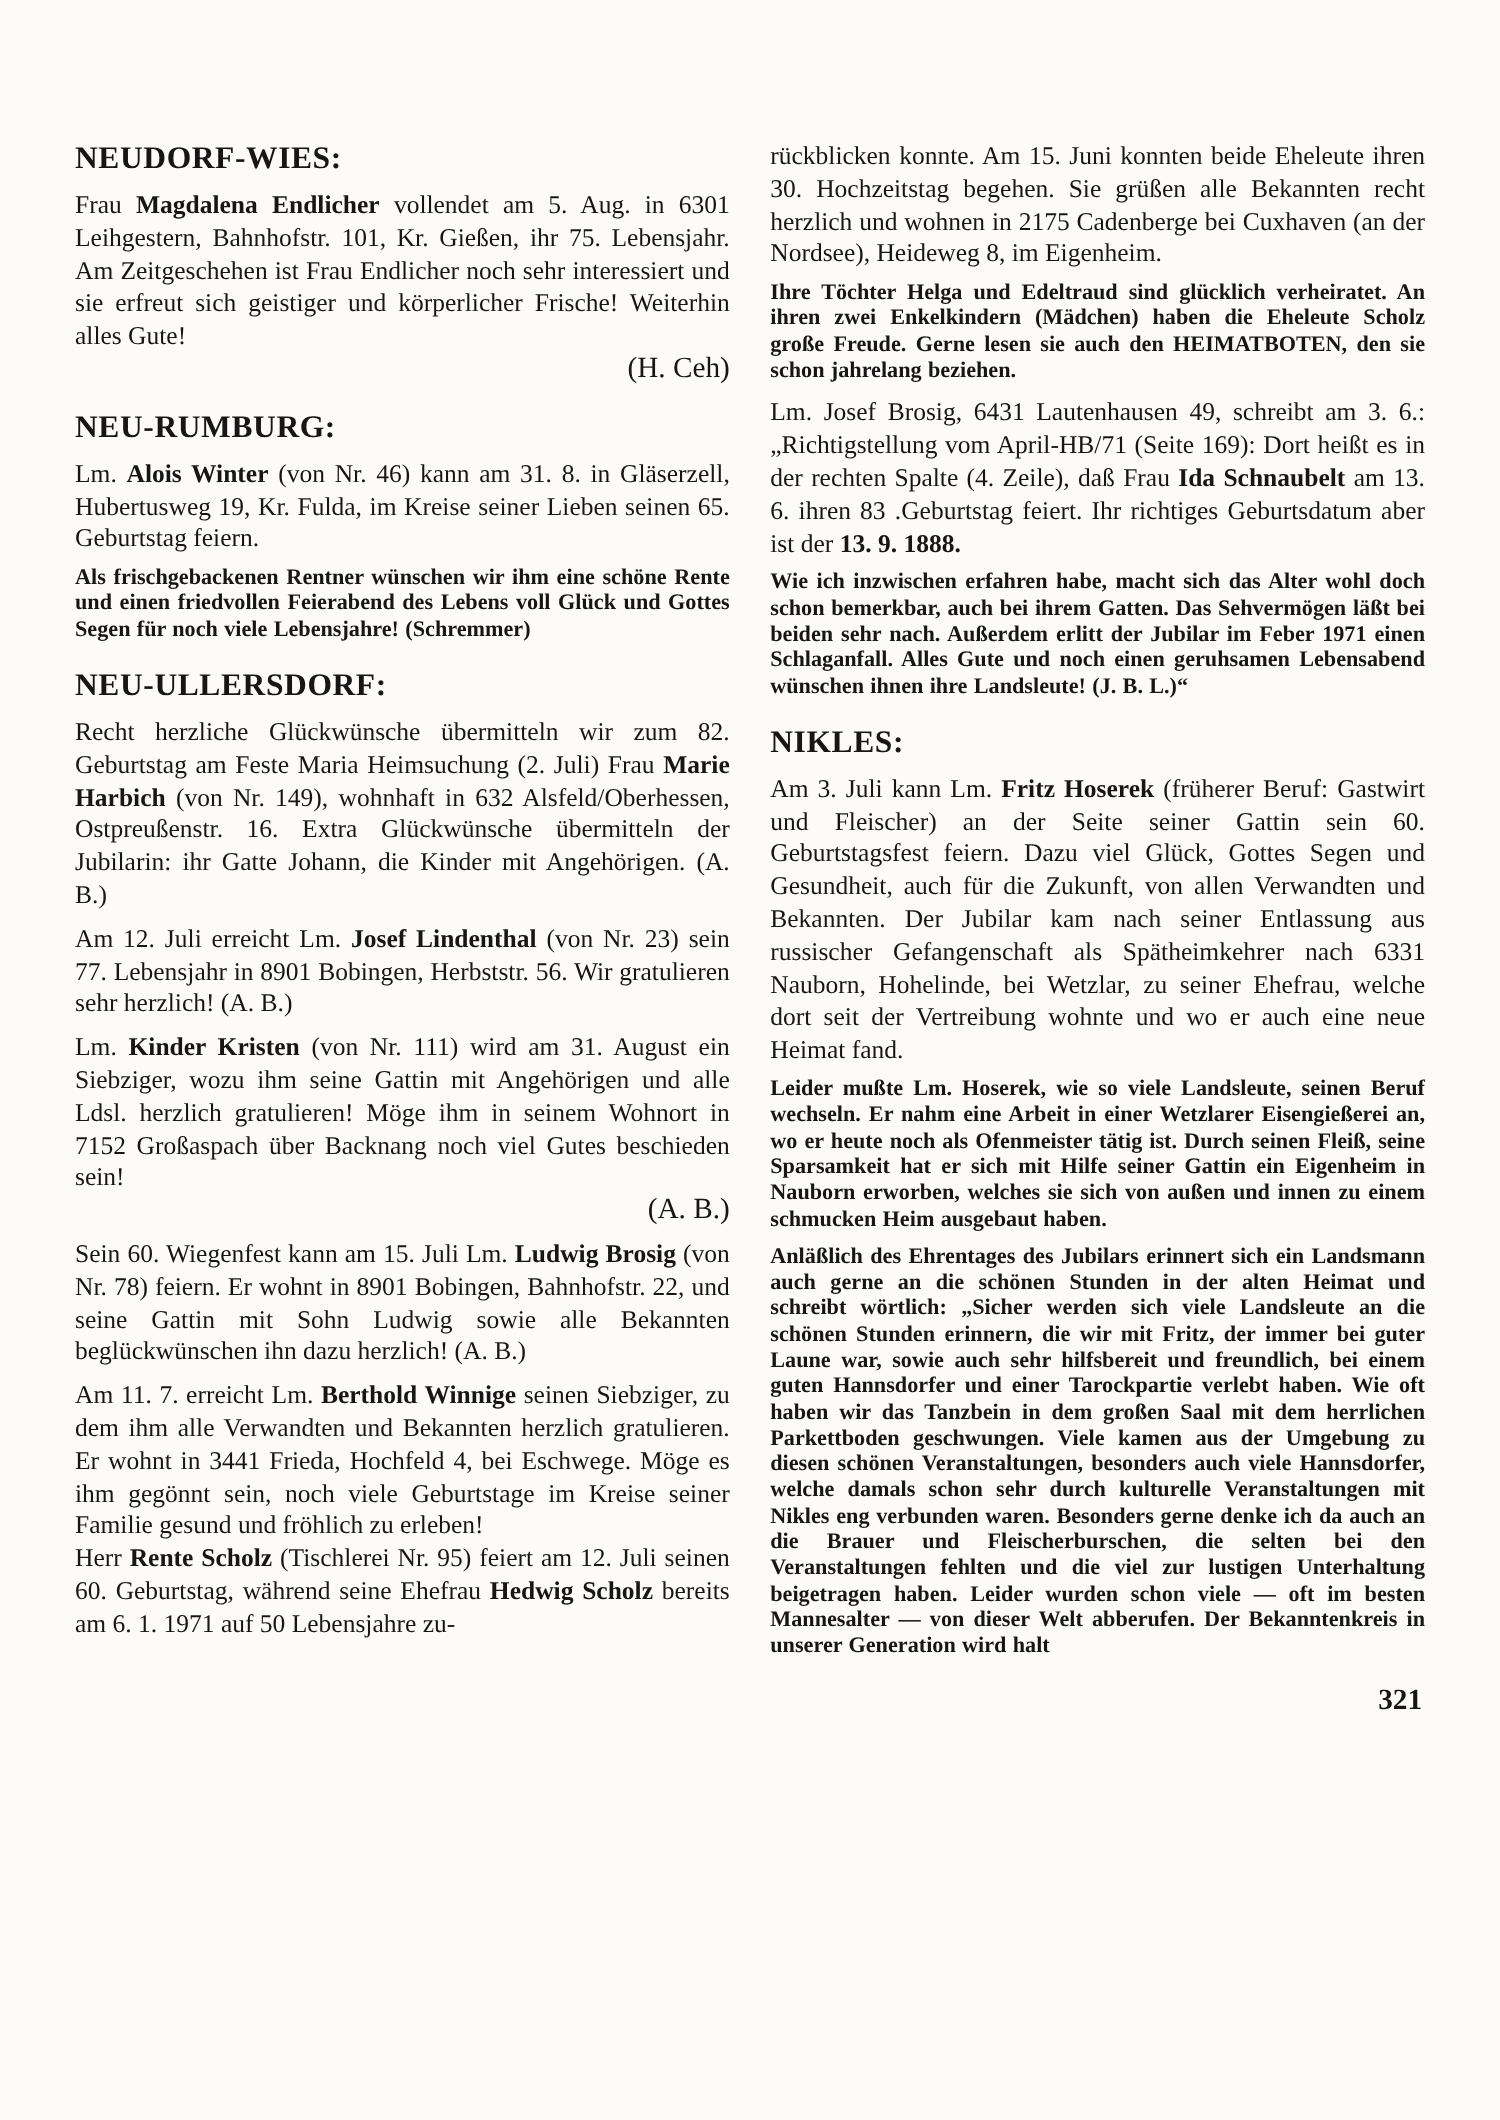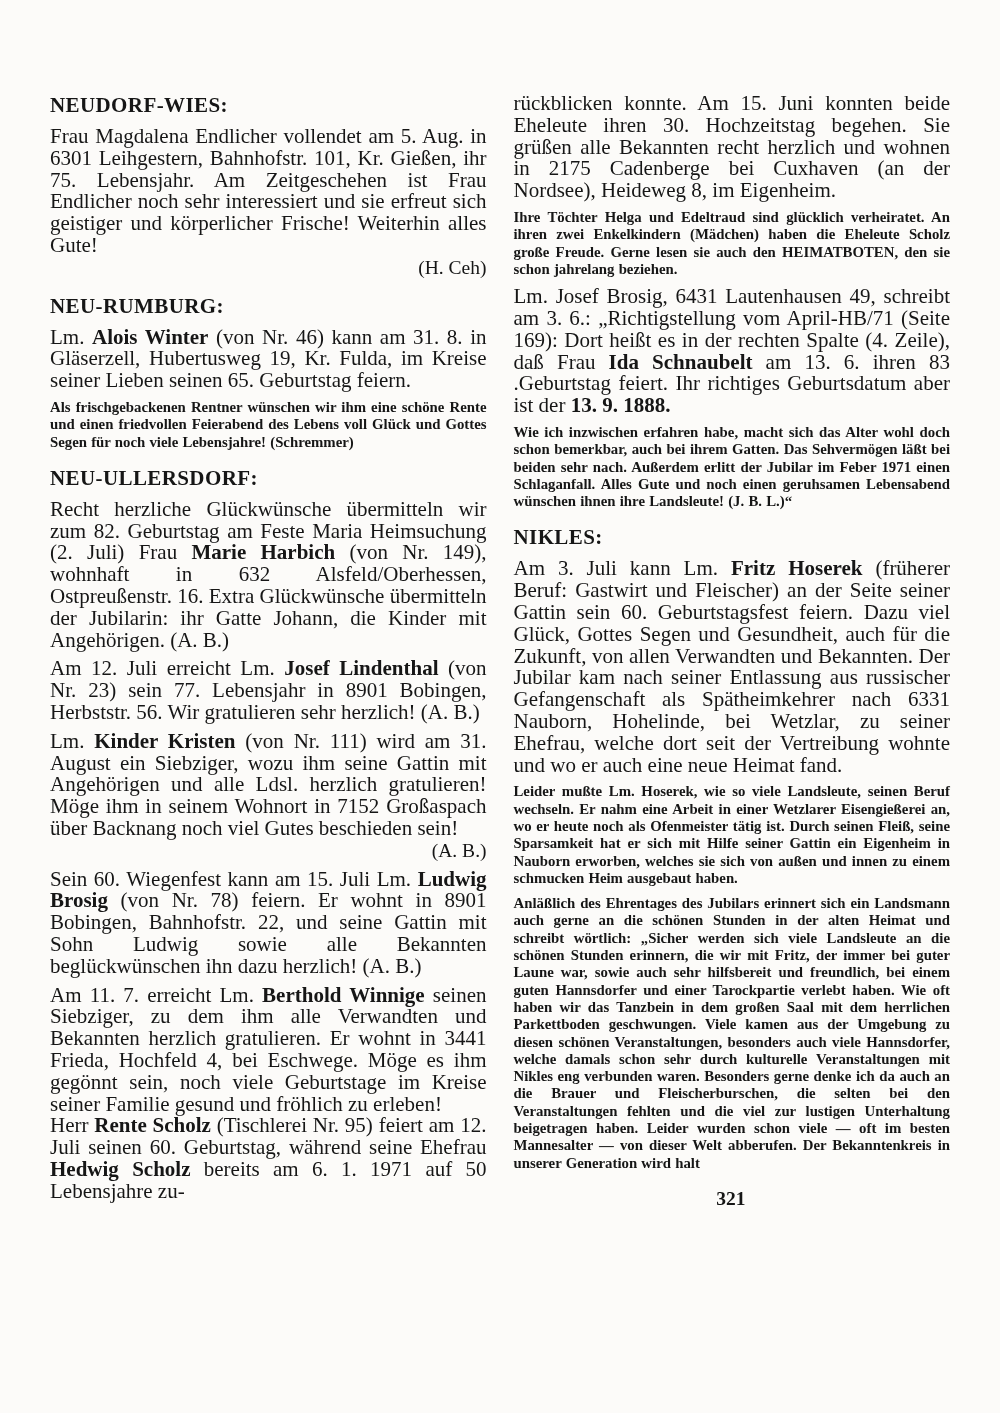--- a/index.html
+++ b/index.html
@@ -30,21 +30,21 @@
     font-size: 21px;
     line-height: 25px;
     font-weight: bold;
     letter-spacing: 0.4px;
     margin: 15px 0 8px 0;
   }
   .heading.first {
     margin-top: 0;
   }
   .para {
-    font-size: 21px;
+    font-size: 17px;
     line-height: 21.8px;
     text-align: justify;
     margin: 0 0 7px 0;
     hyphens: auto;
     -webkit-hyphens: auto;
   }
   .para.has-sig {
     margin-bottom: 0;
   }
   .sig {
@@ -59,33 +59,33 @@
     font-weight: bold;
     text-align: justify;
     word-spacing: 0.5px;
     margin: 0 0 8px 0;
     hyphens: auto;
     -webkit-hyphens: auto;
   }
   .page-number {
     font-size: 19.5px;
     font-weight: bold;
-    text-align: center;
+    text-align: right;
     margin-top: 16px;
     padding-right: 2px;
   }
 </style>
 </head>
 <body style="background: rgb(252, 251, 249); color: rgb(22, 22, 22);">
 
 <div class="page">
 
   <div class="column">
     <div class="heading first">NEUDORF-WIES:</div>
-    <div class="para has-sig"><span>Frau </span><span style="font-weight: normal;">Magdalena Endlicher</span><span> vollendet am 5. Aug. in 6301 Leihgestern, Bahnhofstr. 101, Kr. Gießen, ihr 75. Lebensjahr. Am Zeitgeschehen ist Frau Endlicher noch sehr interessiert und sie erfreut sich geistiger und körperlicher Frische! Weiterhin alles Gute!</span></div>
+    <div class="para has-sig"><span>Frau </span><span style="font-weight: bold;">Magdalena Endlicher</span><span> vollendet am 5. Aug. in 6301 Leihgestern, Bahnhofstr. 101, Kr. Gießen, ihr 75. Lebensjahr. Am Zeitgeschehen ist Frau Endlicher noch sehr interessiert und sie erfreut sich geistiger und körperlicher Frische! Weiterhin alles Gute!</span></div>
     <div class="sig">(H. Ceh)</div>
 
     <div class="heading">NEU-RUMBURG:</div>
     <div class="para"><span>Lm. </span><span style="font-weight: bold;">Alois Winter</span><span> (von Nr. 46) kann am 31. 8. in Gläserzell, Hubertusweg 19, Kr. Fulda, im Kreise seiner Lieben seinen 65. Geburtstag feiern.</span></div>
     <div class="small">Als frischgebackenen Rentner wünschen wir ihm eine schöne Rente und einen friedvollen Feierabend des Lebens voll Glück und Gottes Segen für noch viele Lebensjahre! (Schremmer)</div>
 
     <div class="heading">NEU-ULLERSDORF:</div>
     <div class="para"><span>Recht herzliche Glückwünsche übermitteln wir zum 82. Geburtstag am Feste Maria Heimsuchung (2. Juli) Frau </span><span style="font-weight: bold;">Marie Harbich</span><span> (von Nr. 149), wohnhaft in 632 Alsfeld/Oberhessen, Ostpreußenstr. 16. Extra Glückwünsche übermitteln der Jubilarin: ihr Gatte Johann, die Kinder mit Angehörigen. (A. B.)</span></div>
     <div class="para"><span>Am 12. Juli erreicht Lm. </span><span style="font-weight: bold;">Josef Lindenthal</span><span> (von Nr. 23) sein 77. Lebensjahr in 8901 Bobingen, Herbststr. 56. Wir gratulieren sehr herzlich! (A. B.)</span></div>
     <div class="para has-sig"><span>Lm. </span><span style="font-weight: bold;">Kinder Kristen</span><span> (von Nr. 111) wird am 31. August ein Siebziger, wozu ihm seine Gattin mit Angehörigen und alle Ldsl. herzlich gratulieren! Möge ihm in seinem Wohnort in 7152 Großaspach über Backnang noch viel Gutes beschieden sein!</span></div>

